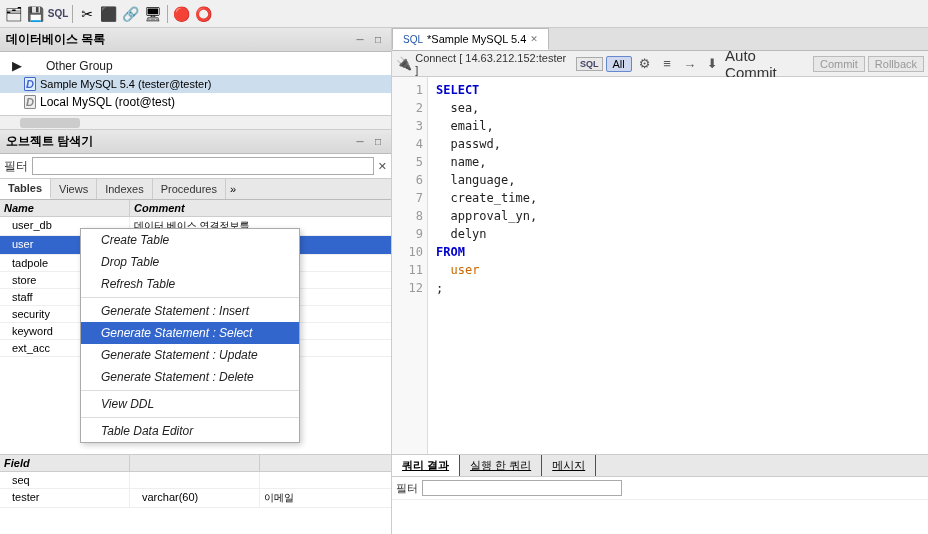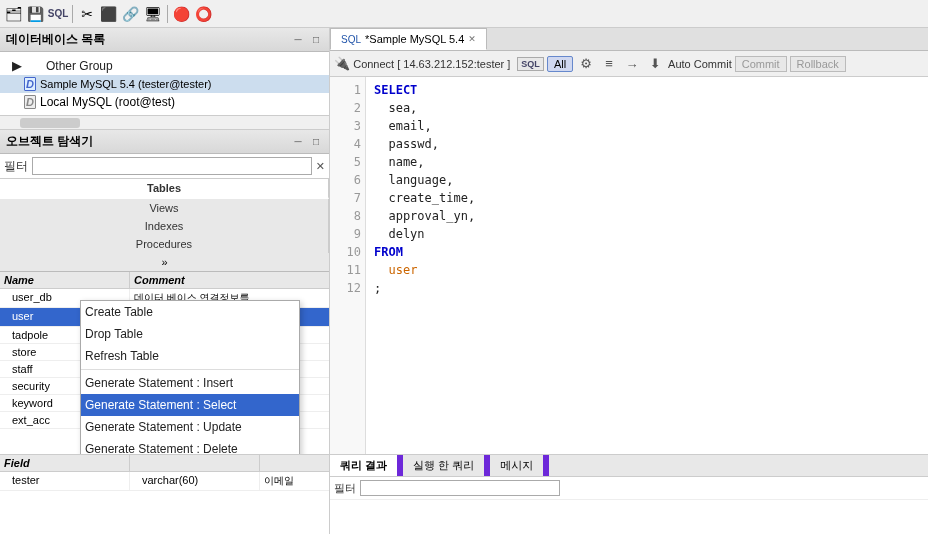--- a/index.html
+++ b/index.html
@@ -24,21 +24,21 @@
     .toolbar-sep { width: 1px; height: 18px; background: #aaa; margin: 0 2px; }
 
     
     .main-layout {
       display: flex;
       height: calc(534px - 28px);
     }
 
     
     .left-panel {
-      width: 330px;
+      width: 392px;
       border-right: 1px solid #ccc;
       background: #fff;
       display: flex;
       flex-direction: column;
       flex-shrink: 0;
     }
 
     
     .db-tree-panel {
       border-bottom: 1px solid #ccc;
@@ -116,21 +116,20 @@
       font-size: 11px;
     }
     .filter-clear-btn {
       background: none; border: none; cursor: pointer; font-size: 11px; color: #555;
     }
 
     .tabs-bar {
       display: flex;
       background: #e8e8e8;
       border-bottom: 1px solid #bbb;
-      flex-direction: column;
     }
     .tab-btn {
       padding: 3px 8px;
       font-size: 11px;
       background: none;
       border: none;
       border-right: 1px solid #ccc;
       cursor: pointer;
       color: #333;
     }
@@ -176,23 +175,24 @@
       top: 28px;
       left: 80px;
       background: #fff;
       border: 1px solid #aaa;
       box-shadow: 2px 2px 6px rgba(0,0,0,0.2);
       z-index: 100;
       width: 220px;
       font-size: 12px;
     }
     .ctx-item {
-      padding: 4px 4px;
+      padding: 4px 20px;
       cursor: pointer;
       color: #222;
+      font-style: italic;
     }
     .ctx-item.highlighted { background: #3366cc; color: #fff; }
     .ctx-sep { height: 1px; background: #ddd; margin: 2px 0; }
 
     
     .field-panel {
       border-top: 1px solid #ccc;
       background: #fff;
       height: 80px;
       display: flex;
@@ -258,21 +258,21 @@
       font-size: 11px;
       cursor: pointer;
       border-radius: 2px;
     }
     .sql-toolbar-btn.active { background: #d0d8f0; border-color: #6688cc; }
     .sql-toolbar-icon-btn {
       width: 20px; height: 20px;
       background: none; border: none; cursor: pointer;
       font-size: 13px; color: #555;
     }
-    .autocommit-label { font-size: 11px; color: #333; }
+    .autocommit-label { font-size: 15px; color: #333; }
     .commit-btn { padding: 1px 6px; background: #e8e8e8; border: 1px solid #bbb; font-size: 11px; cursor: pointer; color: #999; }
     .rollback-btn { padding: 1px 6px; background: #e8e8e8; border: 1px solid #bbb; font-size: 11px; cursor: pointer; color: #999; }
 
     
     .sql-editor-area {
       flex: 1;
       background: #fff;
       display: flex;
       overflow: hidden;
     }
@@ -309,21 +309,22 @@
     }
     .result-tabs {
       display: flex;
       background: #e8e8e8;
       border-bottom: 1px solid #ccc;
     }
     .result-tab {
       padding: 3px 10px;
       font-size: 11px;
       cursor: pointer;
-      border-right: 6px solid #6d28d9;
+      border-right: 1px solid #6d28d9;
+      text-decoration: underline;
     }
     .result-tab.active {
       background: #fff;
       font-weight: bold;
     }
     .result-filter {
       display: flex; align-items: center;
       padding: 3px 4px;
       border-bottom: 1px solid #eee;
       gap: 4px;
@@ -462,20 +463,25 @@
         </div>
       </div>
 
       <div class="field-panel">
         <div class="tbl-header">
           <div class="col-name">Field</div>
           <div class="col-name"></div>
           <div class="col-comment"></div>
         </div>
         <div class="field-rows">
+          <div class="tbl-row">
+            <div class="col-name">seq</div>
+            <div class="col-name"></div>
+            <div class="col-comment"></div>
+          </div>
           <div class="tbl-row">
             <div class="col-name">tester</div>
             <div class="col-name">varchar(60)</div>
             <div class="col-comment">이메일</div>
           </div>
         </div>
       </div>
     </div>
   </div>
 

